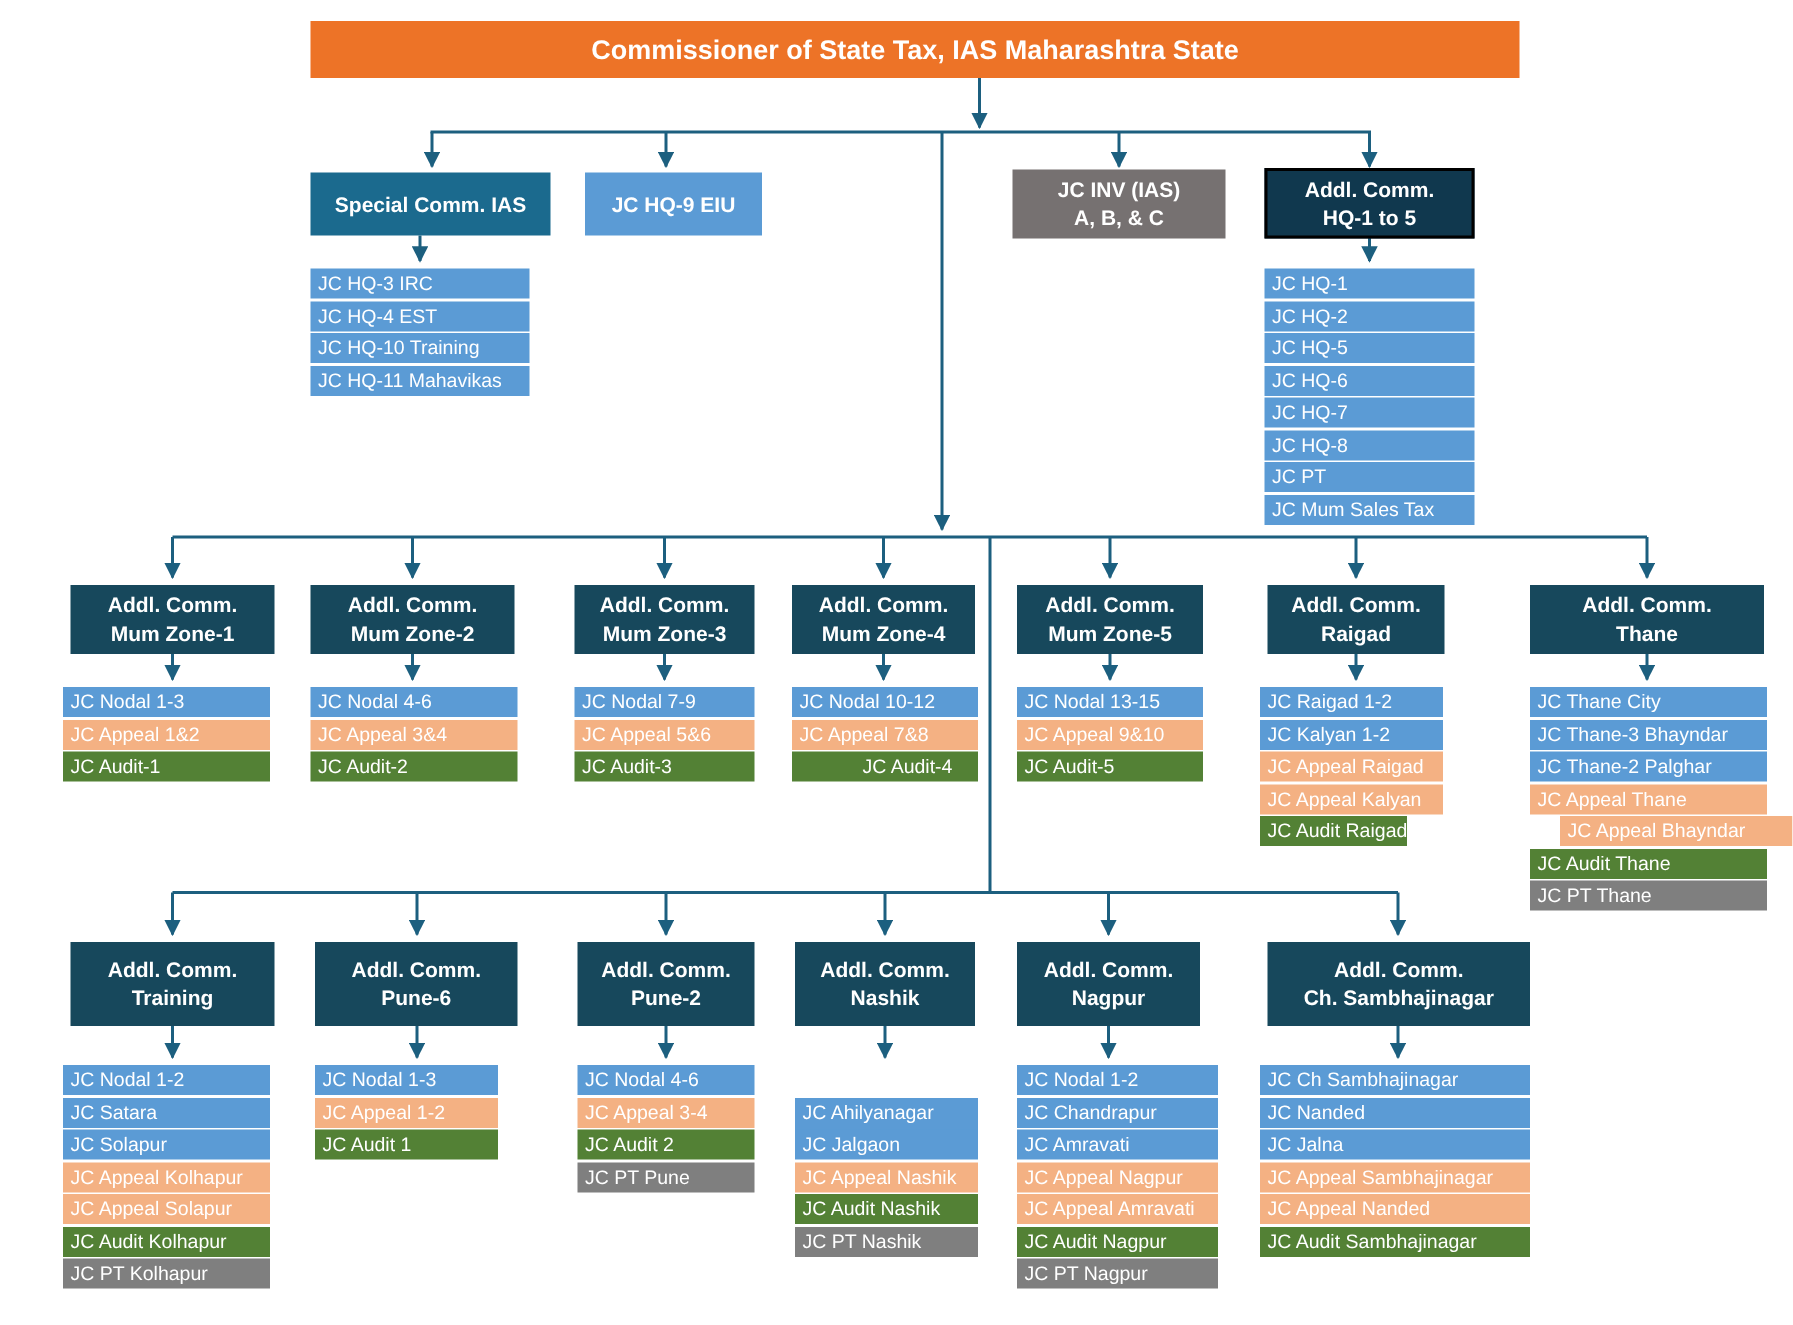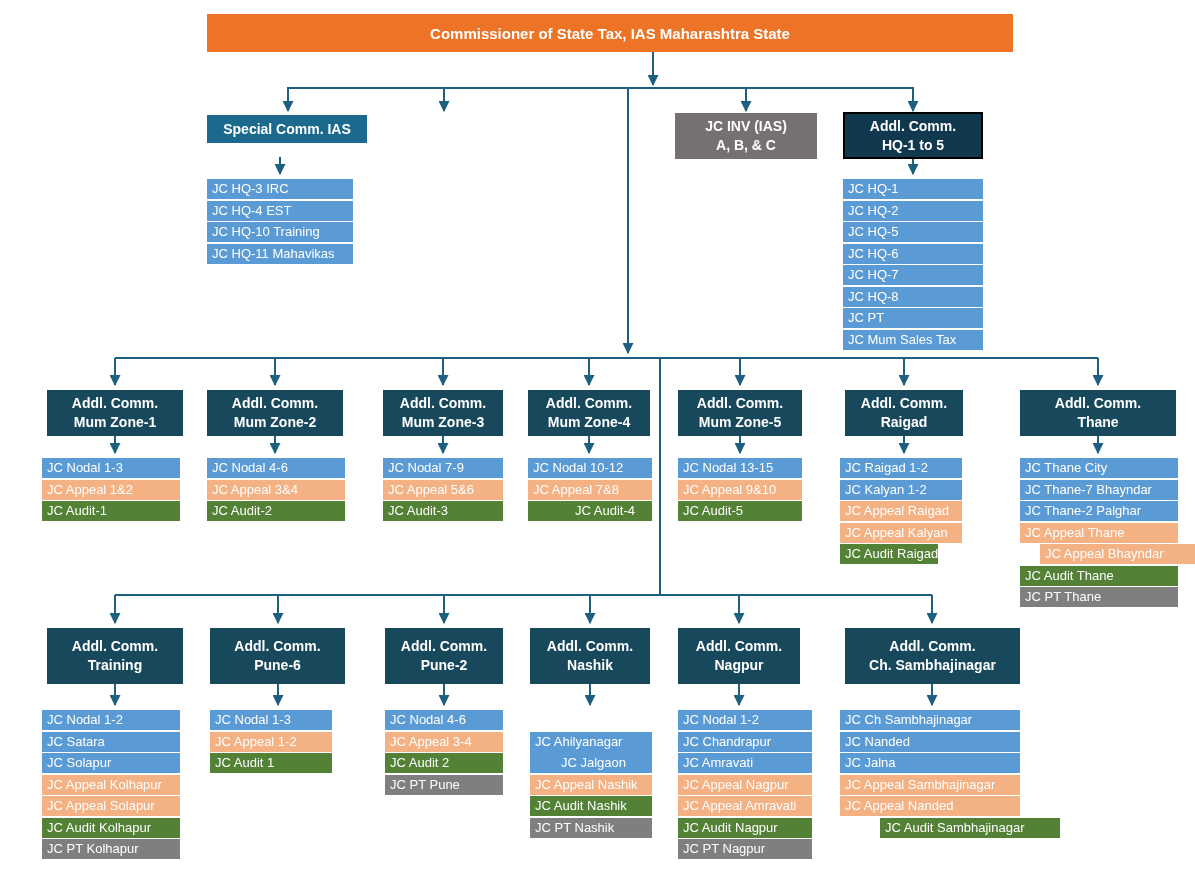--- a/index.html
+++ b/index.html
@@ -8,21 +8,21 @@
     font-family:"Liberation Sans",sans-serif;overflow:hidden;
   }
   svg#wires{position:absolute;left:0;top:0;z-index:1;pointer-events:none;}
   svg#wires line{stroke:var(--line);stroke-width:2;}
   svg#wires .arrowhead{fill:var(--line);}
   .box{
     position:absolute;z-index:2;color:#fff;font-weight:bold;text-align:center;
     display:flex;flex-direction:column;justify-content:center;align-items:center;
     box-sizing:border-box;font-size:14px;line-height:19px;
   }
-  .banner{background:var(--banner);font-size:15px;}
+  .banner{background:var(--banner);font-size:18px;}
   .l2-special{background:var(--teal);}
   .l2-hq9{background:var(--blue);}
   .l2-inv{background:var(--grayBox);}
   .l2-addlhq{background:var(--navy);border:2px solid #000;}
   .hdr{background:var(--header);}
   .item{
     position:absolute;z-index:2;height:20px;line-height:20px;padding-left:5px;
     font-size:13px;color:#fff;box-sizing:border-box;white-space:nowrap;overflow:hidden;
     text-align:left;
   }
@@ -85,22 +85,23 @@
     <line x1="115" y1="684" x2="115" y2="705" marker-end="url(#arr)"></line>
     <line x1="278" y1="684" x2="278" y2="705" marker-end="url(#arr)"></line>
     <line x1="444" y1="684" x2="444" y2="705" marker-end="url(#arr)"></line>
     <line x1="590" y1="684" x2="590" y2="705" marker-end="url(#arr)"></line>
     <line x1="739" y1="684" x2="739" y2="705" marker-end="url(#arr)"></line>
     <line x1="932" y1="684" x2="932" y2="705" marker-end="url(#arr)"></line>
   </svg>
 
   <div class="box banner" style="left:207px;top:14px;width:806px;height:38px;">Commissioner of State Tax, IAS Maharashtra State</div>
 
-  <div class="box l2-special" style="left:207px;top:115px;width:160px;height:28px;">Special Comm. IAS</div>
-
+  <div class="box l2-special" style="left:207px;top:115px;width:160px;height:42px;">Special Comm. IAS</div>
+
+  <div class="box l2-hq9" style="left:390px;top:115px;width:118px;height:42px;">JC HQ-9 EIU</div>
 
   <div class="box l2-inv" style="left:675px;top:113px;width:142px;height:46px;">
     <div>JC INV (IAS)</div>
     <div>A, B, &amp; C</div>
   </div>
 
   <div class="box l2-addlhq" style="left:843px;top:112px;width:140px;height:47px;">
     <div>Addl. Comm.</div>
     <div>HQ-1 to 5</div>
   </div>
@@ -159,21 +160,21 @@
     <div class="item t-division" style="left: 840px; top: 458px; width: 122px;">JC Raigad 1-2</div>
     <div class="item t-division" style="left: 840px; top: 479.5px; width: 122px;">JC Kalyan 1-2</div>
     <div class="item t-appeal" style="left: 840px; top: 501px; width: 122px;">JC Appeal Raigad</div>
     <div class="item t-appeal" style="left: 840px; top: 522.5px; width: 122px;">JC Appeal Kalyan</div>
     <div class="item t-audit" style="left: 840px; top: 544px; width: 98px;">JC Audit Raigad</div>
     <div class="box hdr" style="left: 1020px; top: 390px; width: 156px; height: 46px;">
       <div>Addl. Comm.</div>
       <div>Thane</div>
     </div>
     <div class="item t-division" style="left: 1020px; top: 458px; width: 158px;">JC Thane City</div>
-    <div class="item t-division" style="left: 1020px; top: 479.5px; width: 158px;">JC Thane-7 Bhayndar</div>
+    <div class="item t-division" style="left: 1020px; top: 479.5px; width: 158px;">JC Thane-3 Bhayndar</div>
     <div class="item t-division" style="left: 1020px; top: 501px; width: 158px;">JC Thane-2 Palghar</div>
     <div class="item t-appeal" style="left: 1020px; top: 522.5px; width: 158px;">JC Appeal Thane</div>
     <div class="item t-appeal" style="left: 1040px; top: 544px; width: 158px;">JC Appeal Bhayndar</div>
     <div class="item t-audit" style="left: 1020px; top: 565.5px; width: 158px;">JC Audit Thane</div>
     <div class="item t-pt" style="left: 1020px; top: 587px; width: 158px;">JC PT Thane</div>
     <div class="box hdr" style="left: 47px; top: 628px; width: 136px; height: 56px;">
       <div>Addl. Comm.</div>
       <div>Training</div>
     </div>
     <div class="item t-division" style="left: 42px; top: 710px; width: 138px;">JC Nodal 1-2</div>
@@ -197,21 +198,21 @@
     <div class="item t-division" style="left: 385px; top: 710px; width: 118px;">JC Nodal 4-6</div>
     <div class="item t-appeal" style="left: 385px; top: 731.5px; width: 118px;">JC Appeal 3-4</div>
     <div class="item t-audit" style="left: 385px; top: 753px; width: 118px;">JC Audit 2</div>
     <div class="item t-pt" style="left: 385px; top: 774.5px; width: 118px;">JC PT Pune</div>
     <div class="box hdr" style="left: 530px; top: 628px; width: 120px; height: 56px;">
       <div>Addl. Comm.</div>
       <div>Nashik</div>
     </div>
     <div class="item t-division" style="left: 530px; top: 710px; width: 122px; margin-top: 40px;">JC Nashik</div>
     <div class="item t-division" style="left: 530px; top: 731.5px; width: 122px;">JC Ahilyanagar</div>
-    <div class="item t-division" style="left: 530px; top: 753px; width: 122px; text-align: center;">JC Jalgaon</div>
+    <div class="item t-division" style="left: 530px; top: 753px; width: 122px;">JC Jalgaon</div>
     <div class="item t-appeal" style="left: 530px; top: 774.5px; width: 122px;">JC Appeal Nashik</div>
     <div class="item t-audit" style="left: 530px; top: 796px; width: 122px;">JC Audit Nashik</div>
     <div class="item t-pt" style="left: 530px; top: 817.5px; width: 122px;">JC PT Nashik</div>
     <div class="box hdr" style="left: 678px; top: 628px; width: 122px; height: 56px;">
       <div>Addl. Comm.</div>
       <div>Nagpur</div>
     </div>
     <div class="item t-division" style="left: 678px; top: 710px; width: 134px;">JC Nodal 1-2</div>
     <div class="item t-division" style="left: 678px; top: 731.5px; width: 134px;">JC Chandrapur</div>
     <div class="item t-division" style="left: 678px; top: 753px; width: 134px;">JC Amravati</div>
@@ -221,14 +222,14 @@
     <div class="item t-pt" style="left: 678px; top: 839px; width: 134px;">JC PT Nagpur</div>
     <div class="box hdr" style="left: 845px; top: 628px; width: 175px; height: 56px;">
       <div>Addl. Comm.</div>
       <div>Ch. Sambhajinagar</div>
     </div>
     <div class="item t-division" style="left: 840px; top: 710px; width: 180px;">JC Ch Sambhajinagar</div>
     <div class="item t-division" style="left: 840px; top: 731.5px; width: 180px;">JC Nanded</div>
     <div class="item t-division" style="left: 840px; top: 753px; width: 180px;">JC Jalna</div>
     <div class="item t-appeal" style="left: 840px; top: 774.5px; width: 180px;">JC Appeal Sambhajinagar</div>
     <div class="item t-appeal" style="left: 840px; top: 796px; width: 180px;">JC Appeal Nanded</div>
-    <div class="item t-audit" style="left: 840px; top: 817.5px; width: 180px; margin-left: 40px;">JC Audit Sambhajinagar</div>
+    <div class="item t-audit" style="left: 840px; top: 817.5px; width: 180px;">JC Audit Sambhajinagar</div>
   </div>
 
 </body></html>

